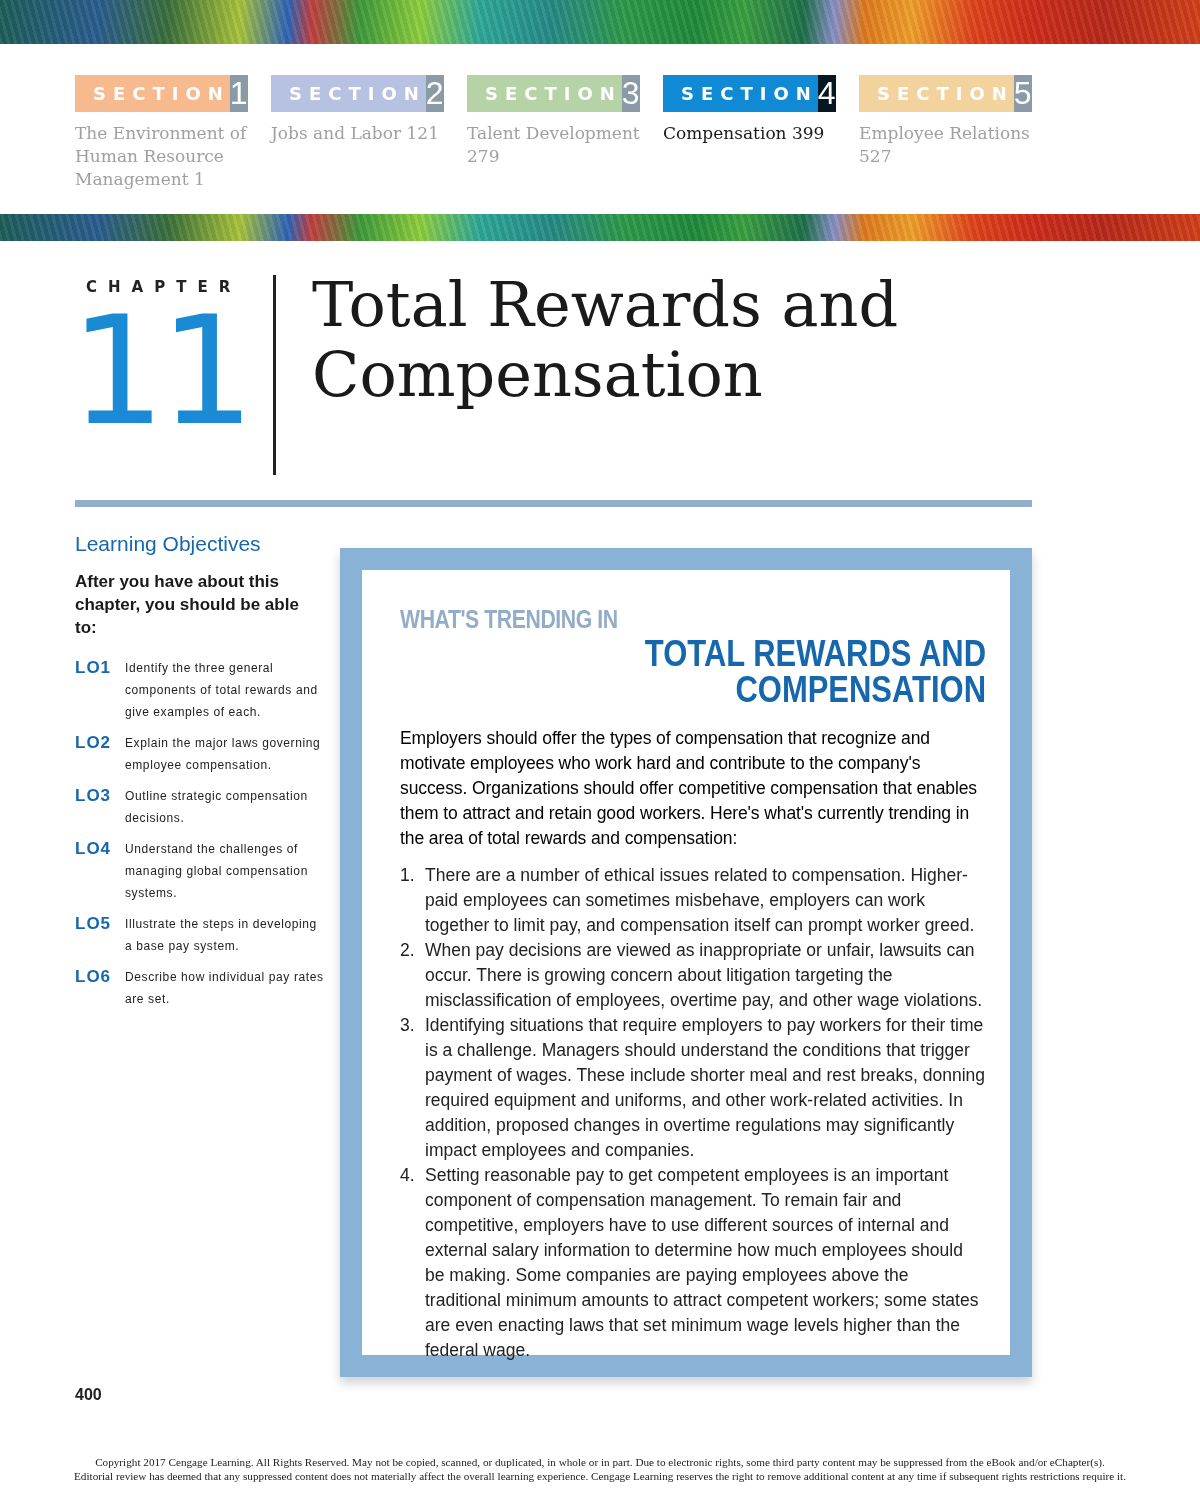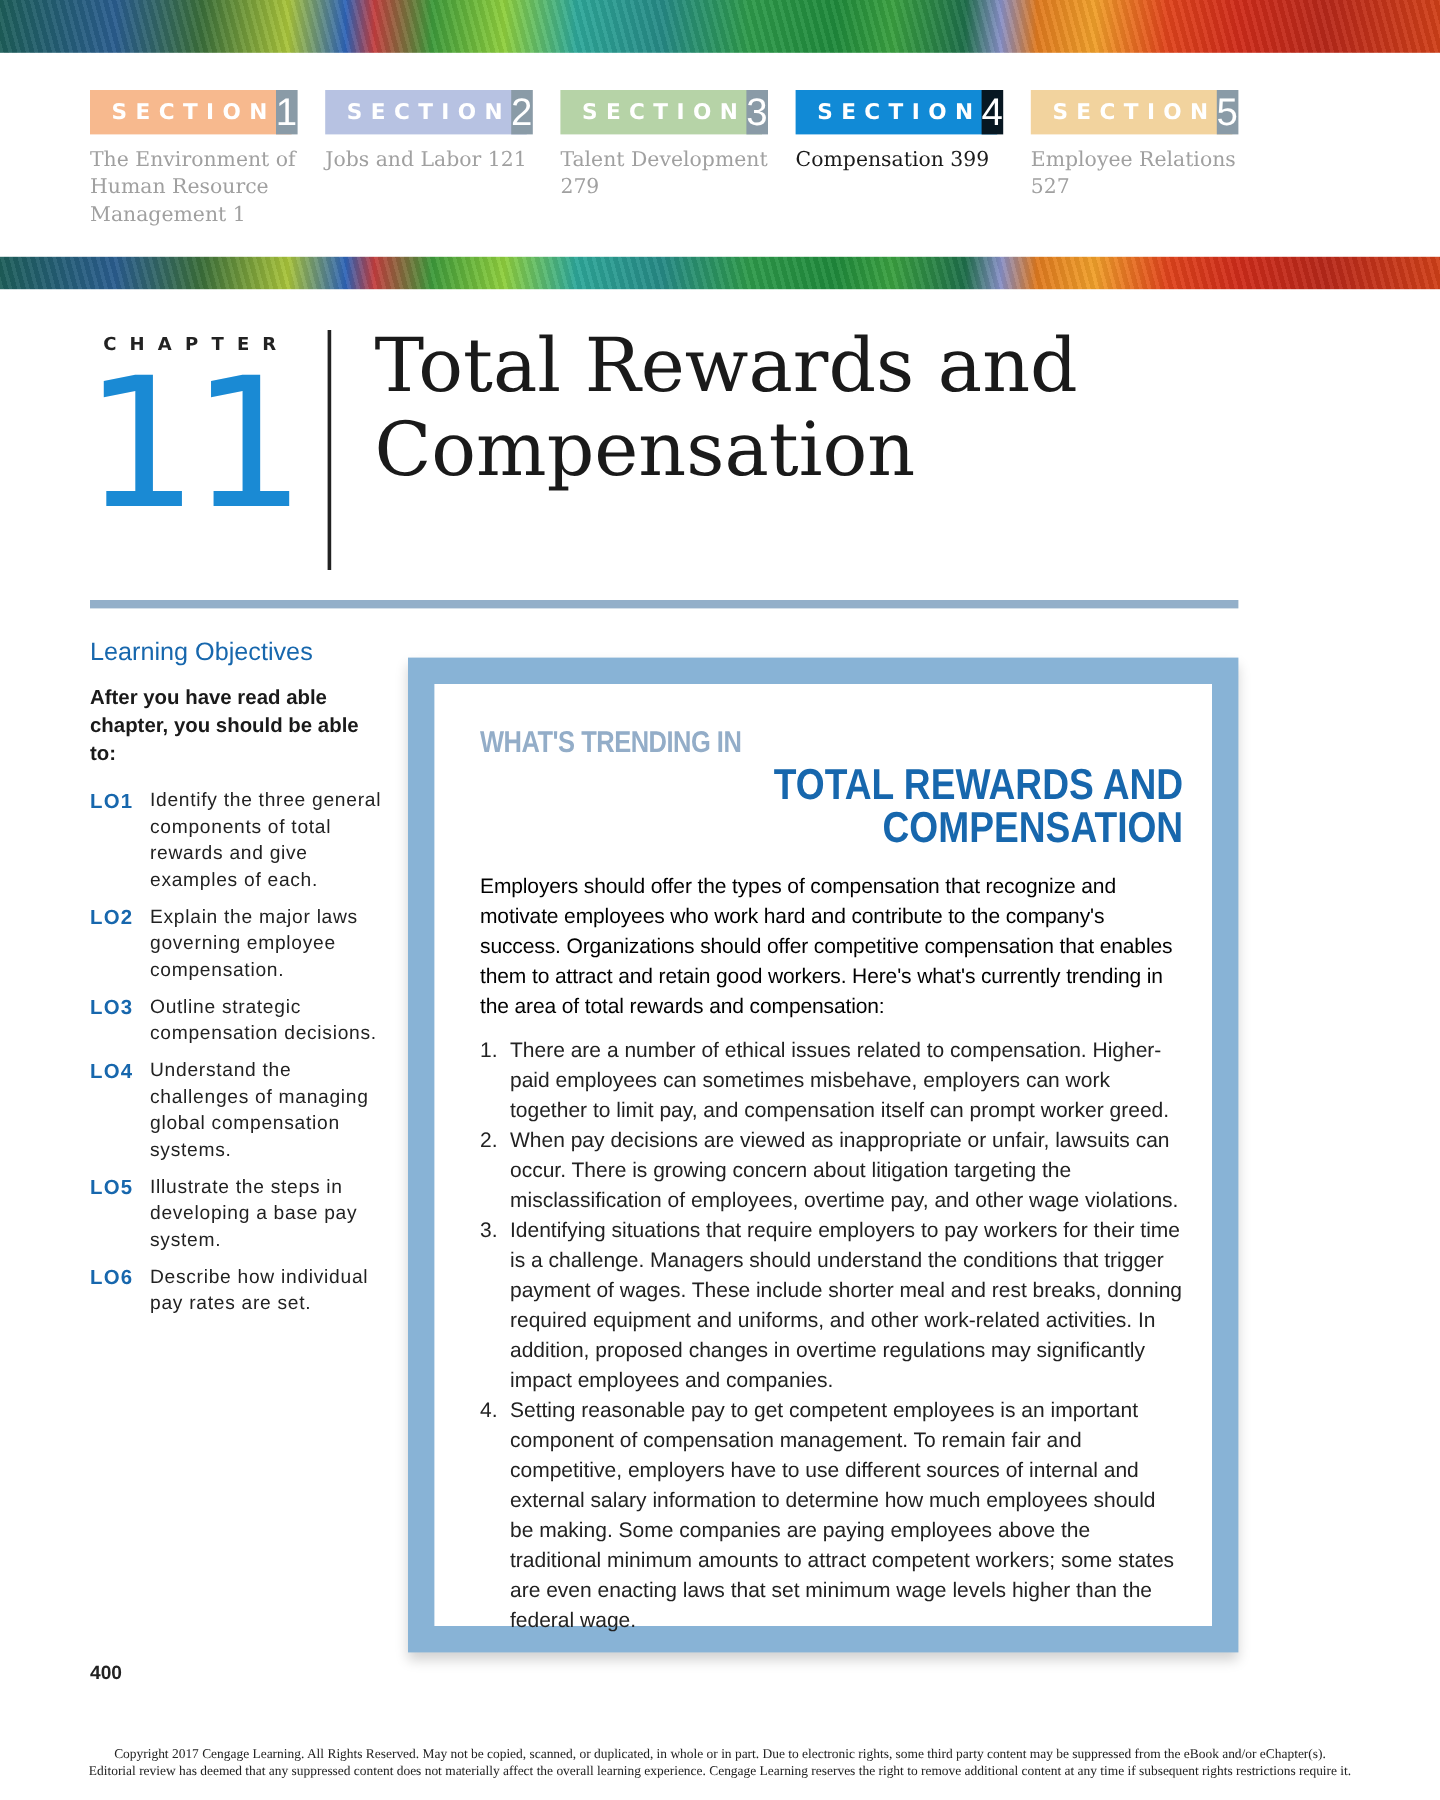--- a/index.html
+++ b/index.html
@@ -57,21 +57,21 @@
     font-size: 62px; line-height: 70px; color: #1a1a1a; font-weight: 500; width: 700px;
   }
   .rule { position: absolute; left: 75px; top: 500px; width: 957px; height: 7px; background: #93afc9; }
 
   
   .lo-panel { position: absolute; left: 75px; top: 532px; width: 250px; }
   .lo-heading { font-family: Liberation Sans, sans-serif; color: #1767ad; font-size: 21px; margin-bottom: 14px; }
   .lo-intro { font-weight: bold; font-size: 17px; line-height: 23px; color: #1a1a1a; margin-bottom: 18px; }
   .lo-item { display: flex; margin-bottom: 9px; }
   .lo-code { width: 50px; flex: none; color: #1767ad; font-weight: bold; font-size: 17px; line-height: 22px; letter-spacing: 1px; }
-  .lo-text { font-size: 16px; line-height: 22px; color: #222; letter-spacing: 0.6px; }
+  .lo-text { font-size: 12px; line-height: 22px; color: #222; letter-spacing: 0.6px; }
 
   
   .trend-box {
     position: absolute; left: 340px; top: 548px; width: 692px; height: 829px;
     background: #88b3d6; padding: 22px; box-shadow: 0 6px 10px rgba(0,0,0,0.18);
   }
   .trend-inner { background: #fff; width: 100%; height: 100%; padding: 35px 24px 0 38px; }
   .trend-kicker {
     color: #93adc8; font-weight: bold; font-size: 25px; letter-spacing: -0.5px;
     font-family: "Liberation Sans", sans-serif; transform: scaleX(0.85); transform-origin: left;
@@ -143,21 +143,21 @@
 <div class="chapter-num">11</div>
 <div class="chapter-divider"></div>
 <div class="chapter-title">
   <div>Total Rewards and</div>
   <div>Compensation</div>
 </div>
 <div class="rule"></div>
 
 <div class="lo-panel">
   <div class="lo-heading">Learning Objectives</div>
-  <div class="lo-intro">After you have read able chapter, you should be able to:</div>
+  <div class="lo-intro">After you have about this chapter, you should be able to:</div>
   <div class="lo-item">
     <span class="lo-code">LO1</span>
     <span class="lo-text">Identify the three general components of total rewards and give examples of each.</span>
   </div>
   <div class="lo-item">
     <span class="lo-code">LO2</span>
     <span class="lo-text">Explain the major laws governing employee compensation.</span>
   </div>
   <div class="lo-item">
     <span class="lo-code">LO3</span>

